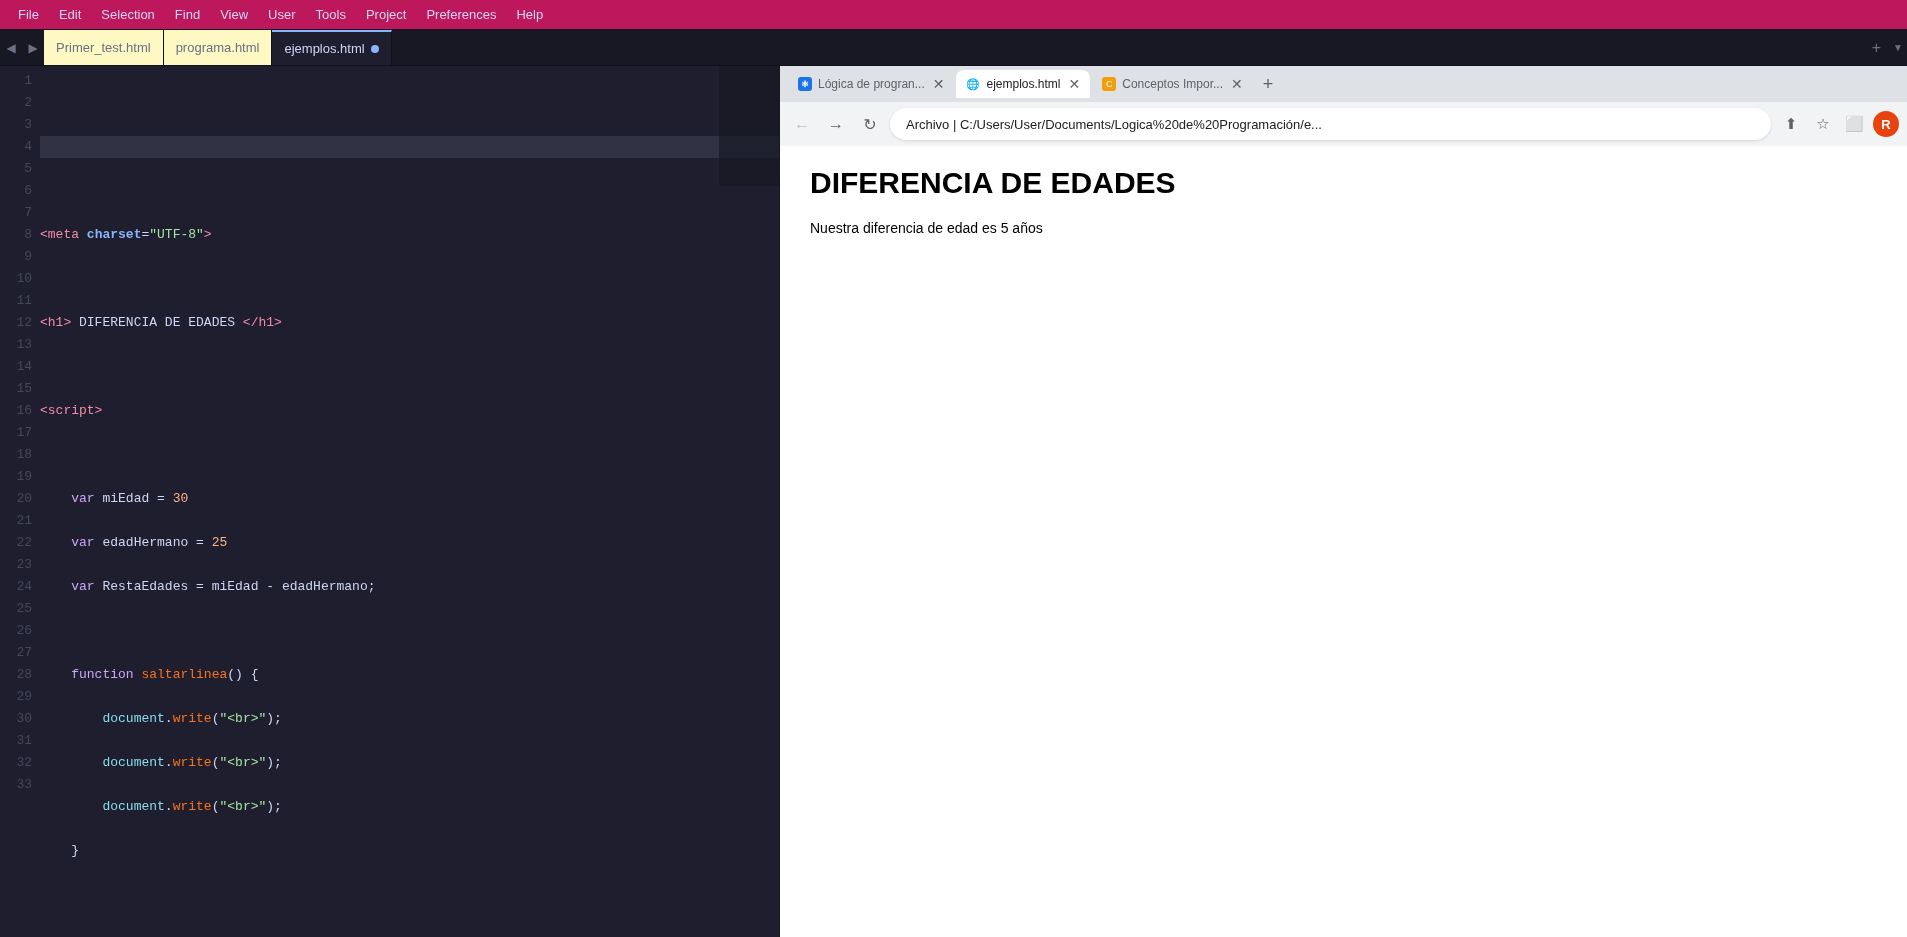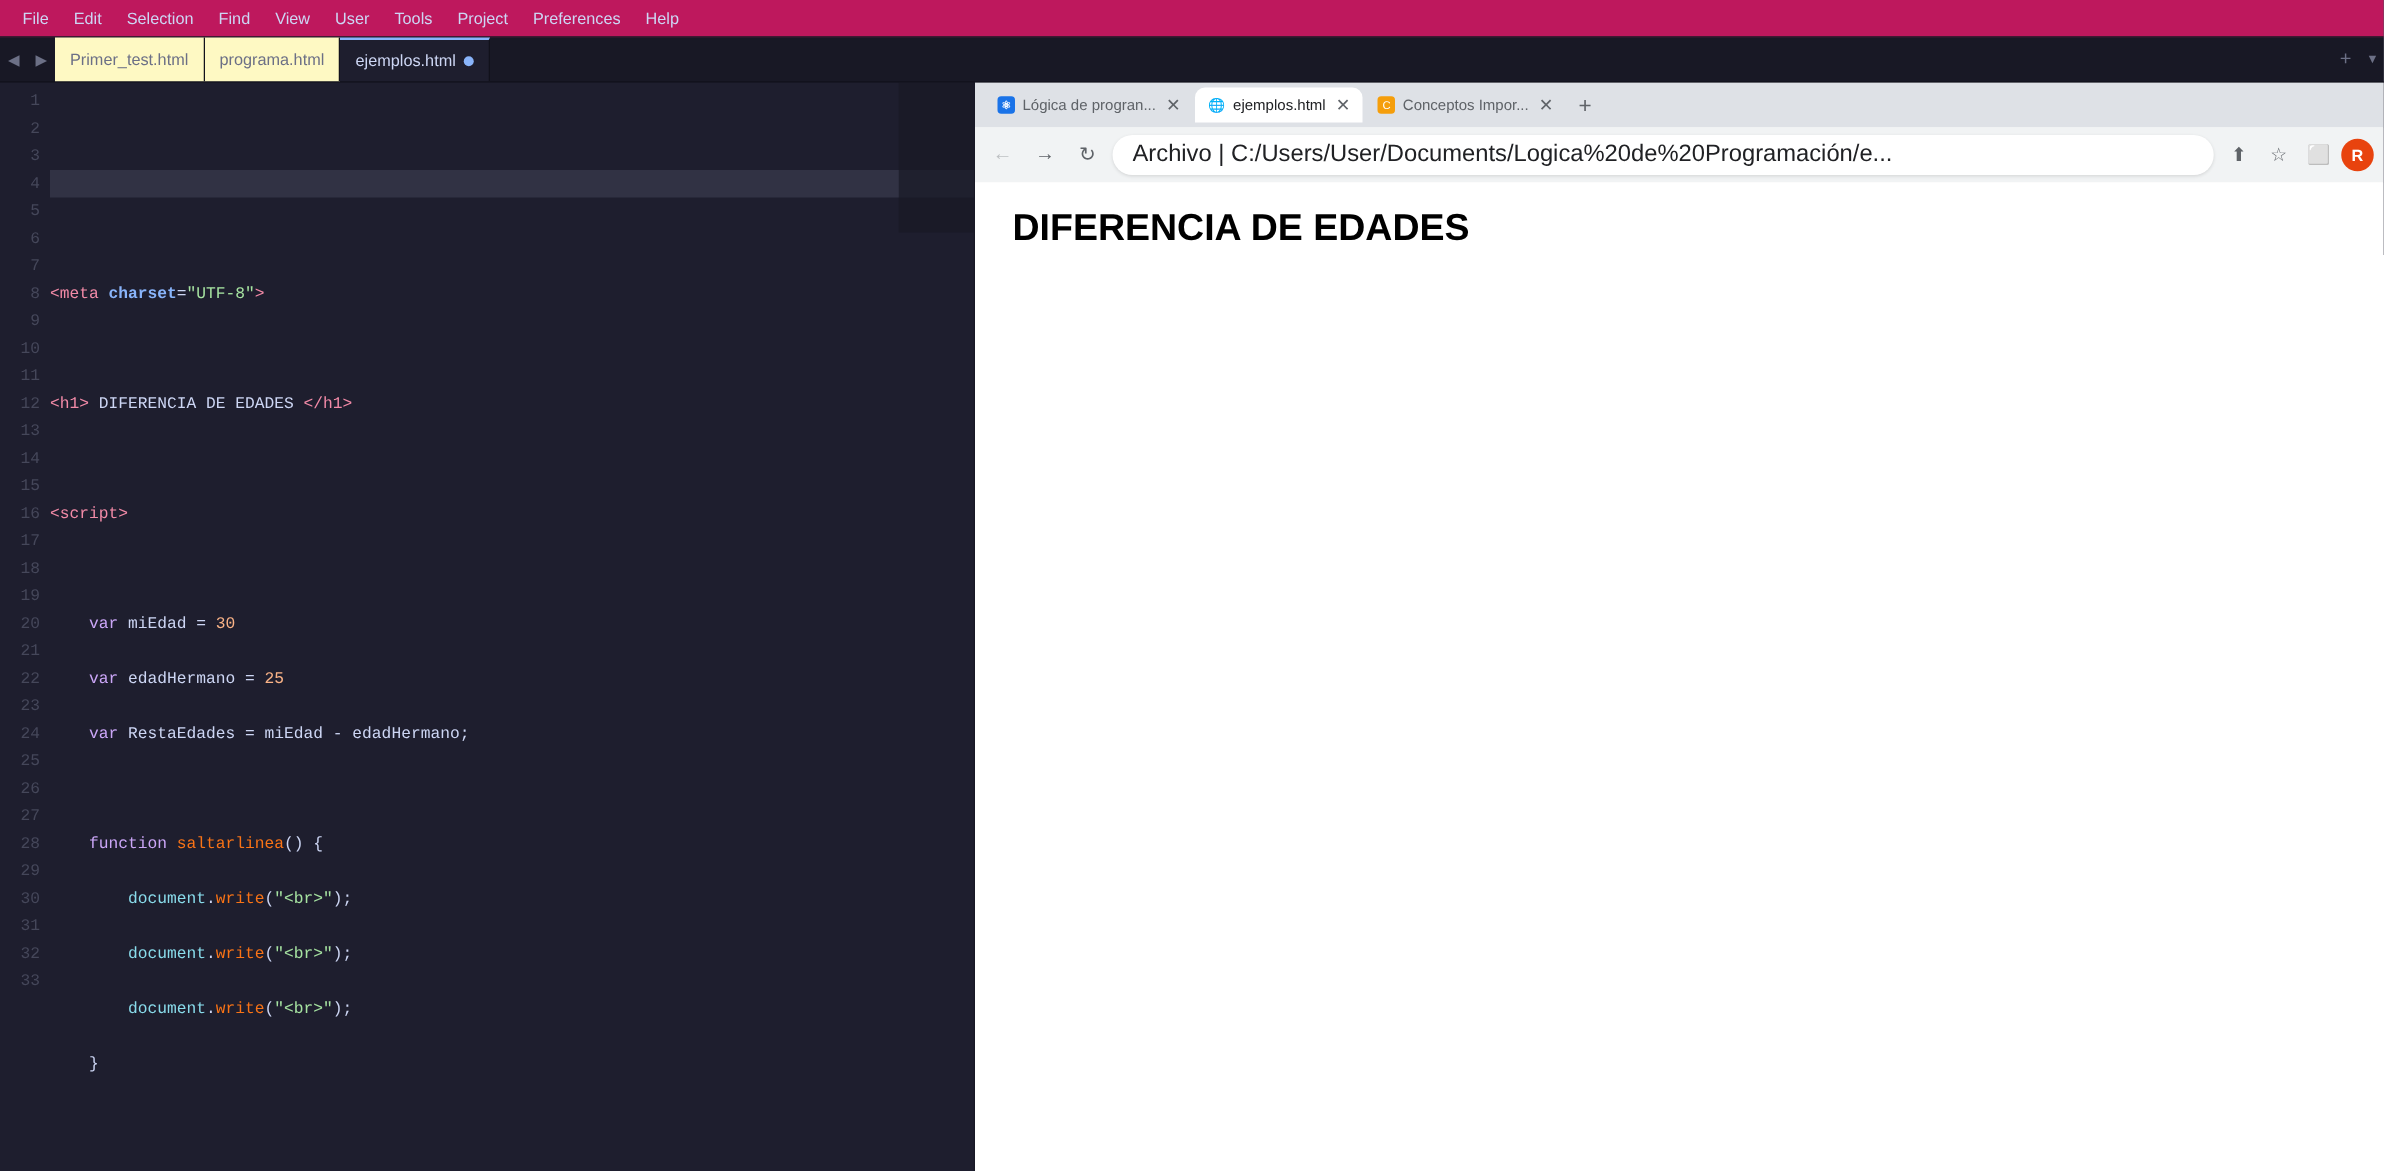--- a/index.html
+++ b/index.html
@@ -244,21 +244,21 @@
     }
     .nav-btn.disabled { opacity: 0.35; cursor: default; }
 
     .address-input {
       flex: 1;
       height: 32px;
       border-radius: 20px;
       border: none;
       background: #fff;
       padding: 0 16px;
-      font-size: 19px;
+      font-size: 13px;
       color: #202124;
       outline: none;
       box-shadow: 0 1px 3px rgba(0,0,0,0.12);
     }
 
     .browser-actions {
       display: flex;
       align-items: center;
       gap: 4px;
     }
@@ -448,16 +448,17 @@
       <div class="browser-actions">
         <div class="browser-action-btn">⬆</div>
         <div class="browser-action-btn">☆</div>
         <div class="browser-action-btn">⬜</div>
         <div class="profile-icon">R</div>
       </div>
     </div>
 
     <div class="browser-content">
       <h1 class="page-title">DIFERENCIA DE EDADES</h1>
+      <p class="page-text">Nuestra diferencia de edad es 5 años</p>
     </div>
   </div>
 
 </div>
 
 </body></html>

